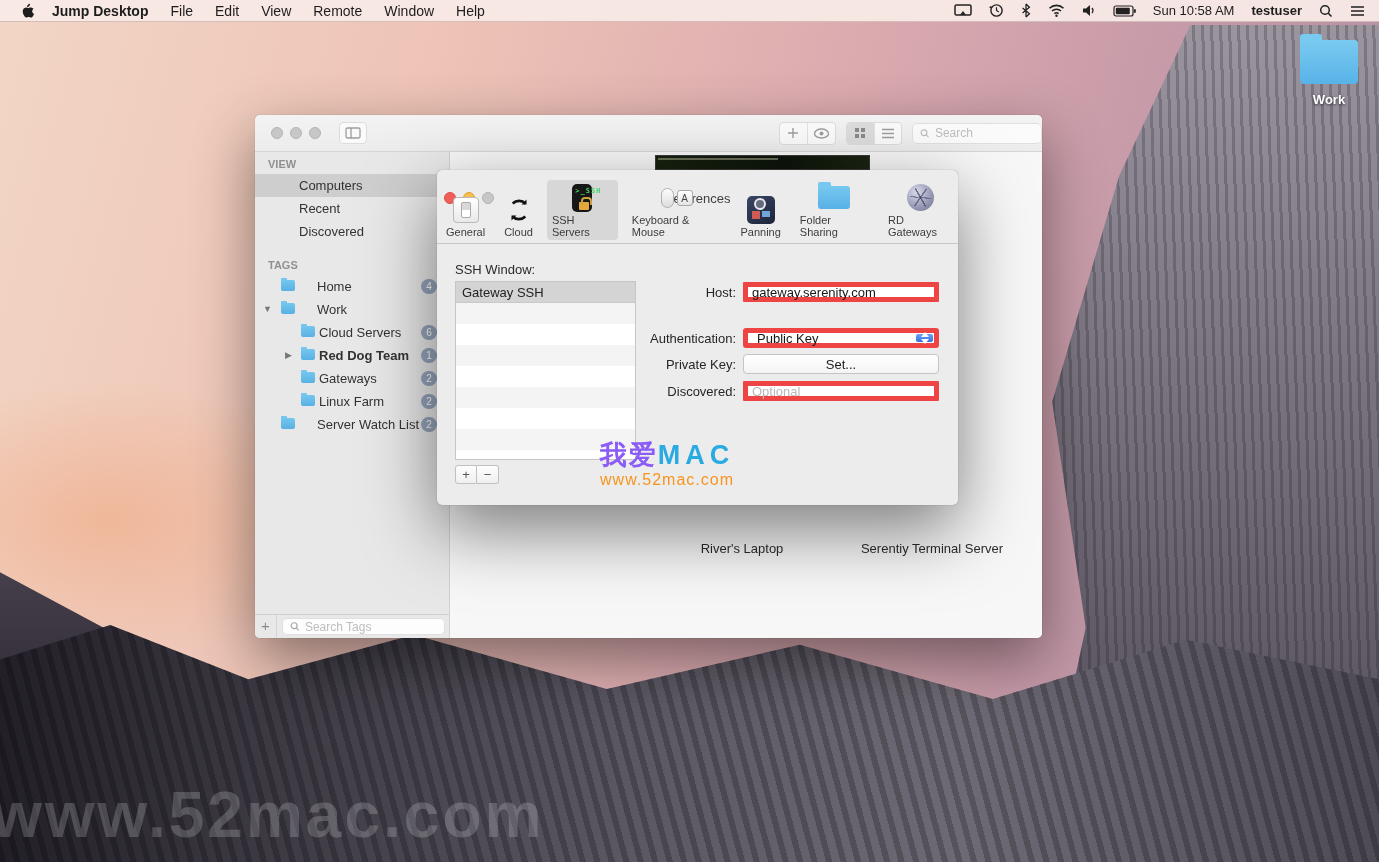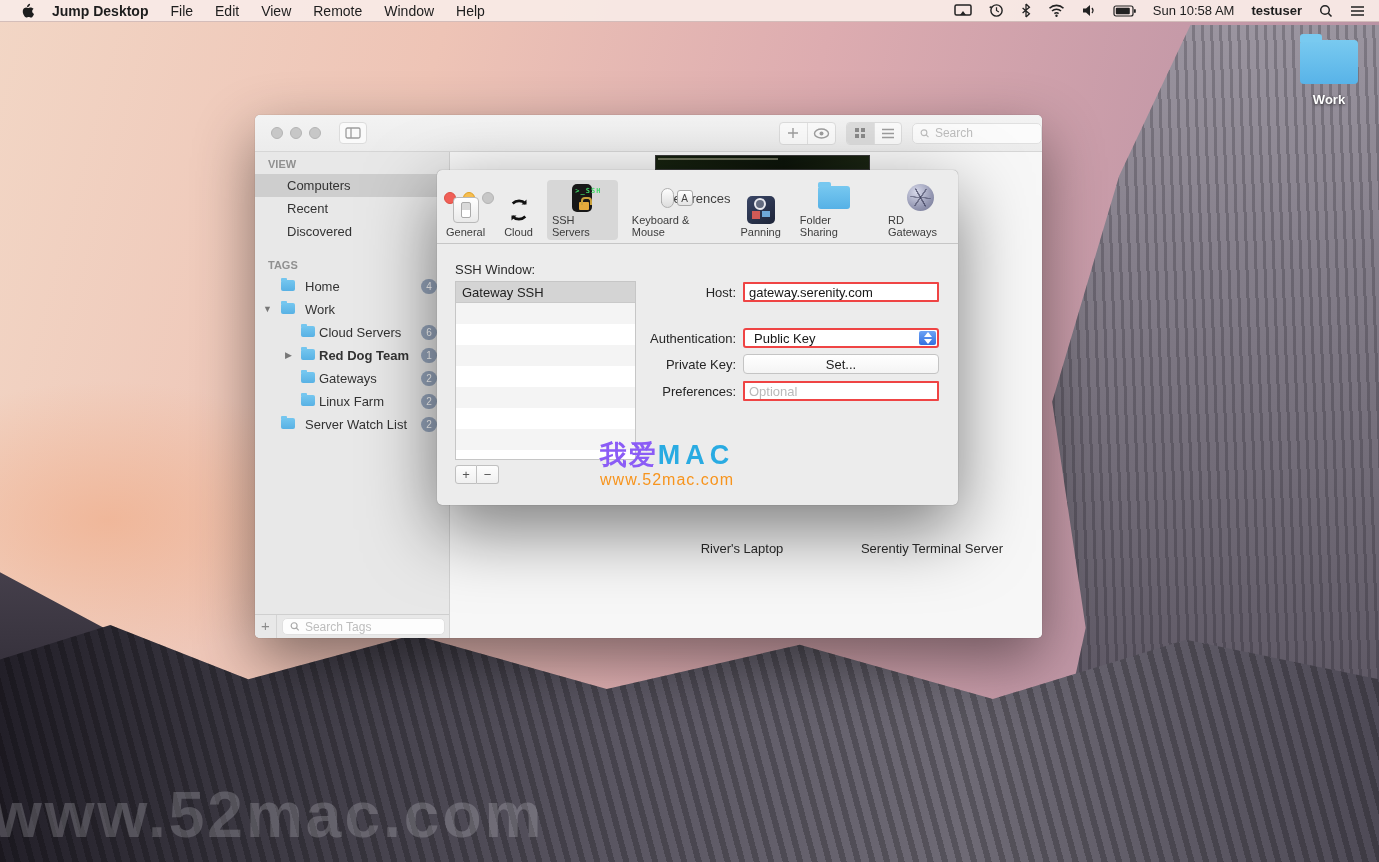--- a/index.html
+++ b/index.html
@@ -72,21 +72,21 @@
   .seg .cell.sel { background:#dcdcdc; color:#8a8a8a; }
   .searchbox { display:flex; align-items:center; gap:5px; border:1px solid #e0e0e0; border-radius:5px;
     background:#fbfbfb; padding:0 7px; height:21px; }
   .searchbox input { border:0; outline:0; background:transparent; width:100%;
     font:12px "Liberation Sans",sans-serif; color:#444; }
   .searchbox input::placeholder { color:#bdbdbd; }
 
   .mw-sidebar { position:absolute; left:0; top:37px; width:195px; bottom:0;
     background:#e8e8e8; border-right:1px solid #d2d2d2; font-size:13px; color:#333; }
   .sb-h { padding:6px 0 4px 13px; font-size:11px; font-weight:bold; color:#909090; }
-  .sb-row { position:relative; height:23px; line-height:23px; padding-left:32px; white-space:nowrap; }
+  .sb-row { position:relative; height:23px; line-height:23px; padding-left:44px; white-space:nowrap; }
   .sb-row.sel { background:#cecece; }
   .sb-row.child { padding-left:46px; }
   .disc { position:absolute; top:0; font-size:9px; color:#777; }
   .disc.d1 { left:8px; } .disc.d2 { left:30px; }
   .fold { position:absolute; top:5px; width:14px; height:11px; border-radius:2px;
     background:linear-gradient(180deg,#74c6ef,#58b1e4); }
   .fold::before { content:""; position:absolute; top:-2px; left:0; width:6px; height:3px;
     background:#74c6ef; border-radius:1px 1px 0 0; }
   .fold.f1 { left:26px; } .fold.f2 { left:46px; }
   .sb-row.child .txtl, .sb-row.tag .txtl { margin-left:18px; }
@@ -124,21 +124,21 @@
   .pf-list .row1 { height:21px; line-height:21px; padding-left:6px; background:#d4d4d4;
     font-size:13px; color:#222; border-bottom:1px solid #c9c9c9; }
   .pf-pm { position:absolute; left:18px; top:295px; display:flex; }
   .pf-pm .pm { width:22px; height:19px; background:linear-gradient(#fdfdfd,#f0f0f0); border:1px solid #c0c0c0;
     font-size:13px; color:#555; text-align:center; line-height:17px; }
   .pf-pm .pm:first-child { border-radius:3px 0 0 3px; }
   .pf-pm .pm:last-child { border-radius:0 3px 3px 0; border-left:none; }
 
   .frow { position:absolute; display:flex; align-items:center; }
   .frow .flabel { width:160px; text-align:right; font-size:13px; color:#262626; padding-right:7px; }
-  .fctrl { width:196px; height:20px; background:#fff; border:2px solid #ef4444; border-radius:1px;
+  .fctrl { width:196px; height:20px; background:#fff; border:5px solid #ef4444; border-radius:1px;
     font-size:13px; color:#161616; display:flex; align-items:center; padding:0 4px; }
   .fctrl.focus { height:21px; border:1px solid #6f9fe3; box-shadow:0 0 0 3px rgba(108,158,230,.55); border-radius:2px; }
   .caret { width:1px; height:14px; background:#111; margin-left:1px; }
   .popup { position:relative; padding-right:20px; border-radius:3px; }
   .popup .step { position:absolute; right:1px; top:1px; bottom:1px; width:17px; border-radius:2px;
     background:linear-gradient(#6ea3f5,#3270e0); display:flex; flex-direction:column;
     align-items:center; justify-content:center; gap:2px; }
   .popup .step span { width:0; height:0; border-left:4px solid transparent; border-right:4px solid transparent; }
   .popup .step .up { border-bottom:5px solid #fff; }
   .popup .step .dn { border-top:5px solid #fff; }
@@ -483,21 +483,21 @@
             <span class="up"></span>
             <span class="dn"></span>
           </span>
       </div>
     </div>
     <div class="frow" style="left:146px;top:184px">
       <span class="flabel">Private Key:</span>
       <div class="setbtn">Set...</div>
     </div>
     <div class="frow" style="left:146px;top:211px">
-      <span class="flabel">Preferences:</span>
+      <span class="flabel">Discovered:</span>
       <div class="fctrl">
         <input placeholder="Optional" style="">
       </div>
     </div>
 
     <div class="pf-wm">
       <div class="l1"><span class="cn">我爱</span><span class="br">MAC</span></div>
       <div class="l2">www.52mac.com</div>
     </div>
   </div>

